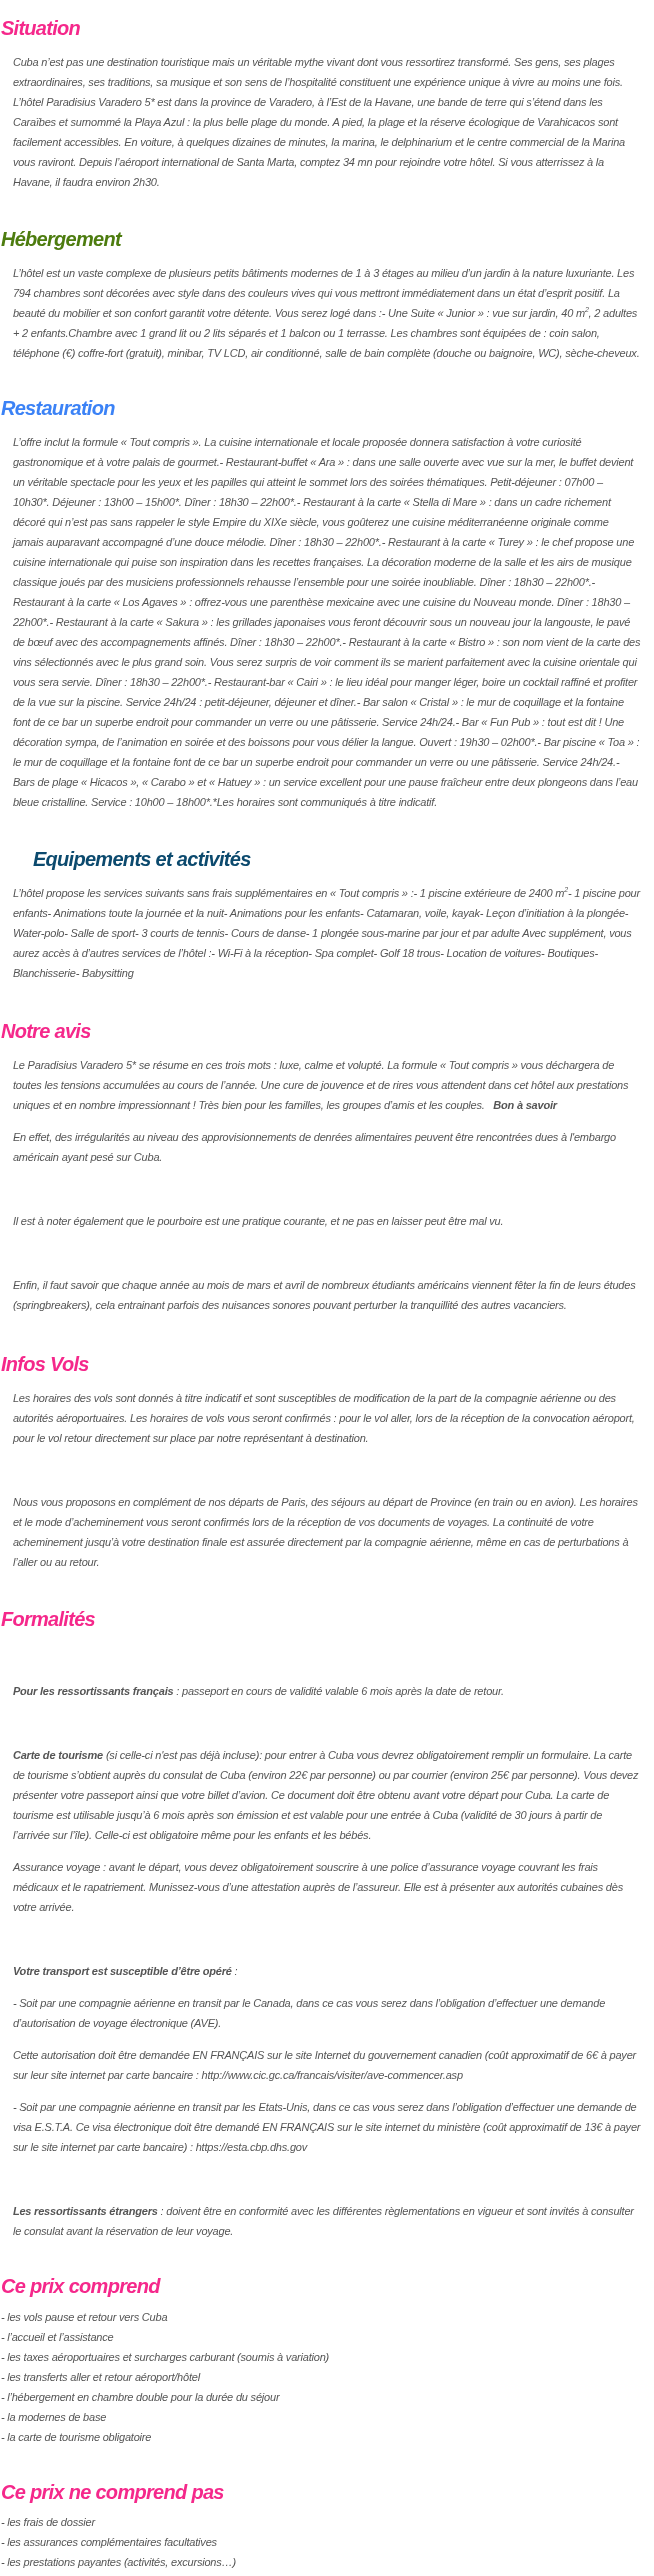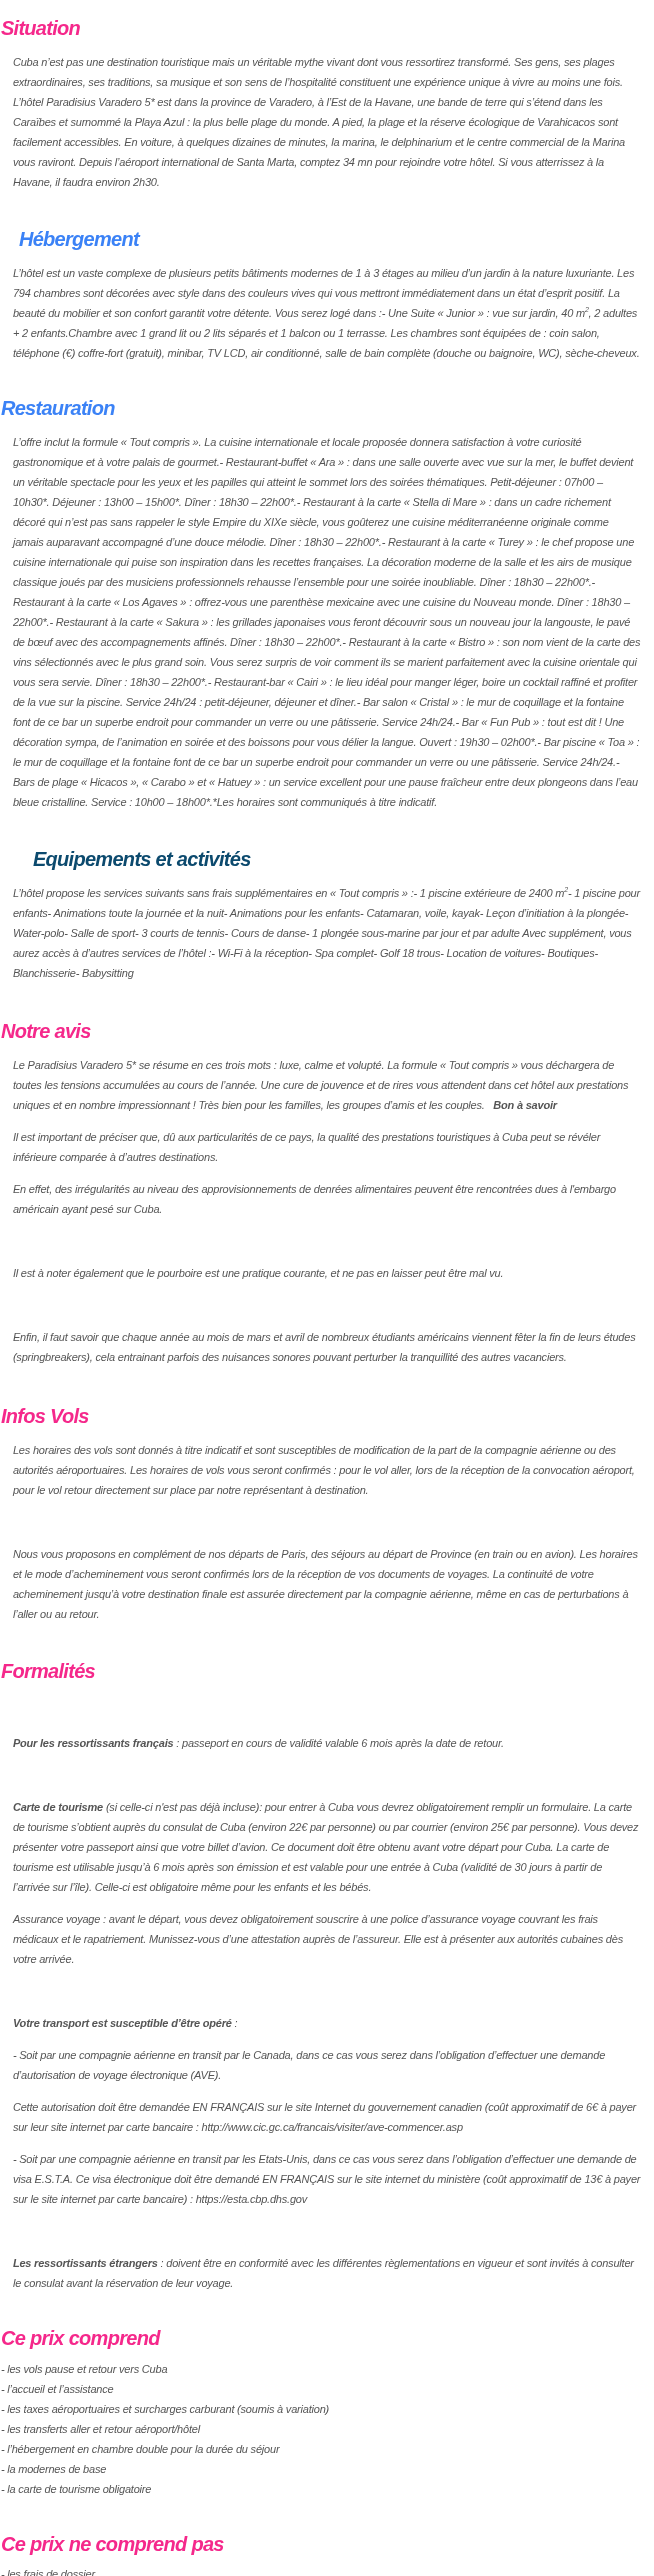--- a/index.html
+++ b/index.html
@@ -43,38 +43,37 @@
 <body style="color: rgb(85, 85, 85);">
 
 <div class="page">
 
   <section class="section sec-situation">
     <h2 style="color: rgb(245, 40, 139);">Situation</h2>
     <p>Cuba n’est pas une destination touristique mais un véritable mythe vivant dont vous ressortirez transformé. Ses gens, ses plages extraordinaires, ses traditions, sa musique et son sens de l’hospitalité constituent une expérience unique à vivre au moins une fois. L’hôtel Paradisius Varadero 5* est dans la province de Varadero, à l’Est de la Havane, une bande de terre qui s’étend dans les Caraïbes et surnommé la Playa Azul : la plus belle plage du monde. A pied, la plage et la réserve écologique de Varahicacos sont facilement accessibles. En voiture, à quelques dizaines de minutes, la marina, le delphinarium et le centre commercial de la Marina vous raviront. Depuis l’aéroport international de Santa Marta, comptez 34 mn pour rejoindre votre hôtel. Si vous atterrissez à la Havane, il faudra environ 2h30.</p>
   </section>
 
   <section class="section sec-hebergement">
-    <h2 style="color: #3b82f6; margin-left: 18px;">Hébergement</h2>
+    <h2 style="color: #4d7c0f;">Hébergement</h2>
     <p><span>L’hôtel est un vaste complexe de plusieurs petits bâtiments modernes de 1 à 3 étages au milieu d’un jardin à la nature luxuriante. Les 794 chambres sont décorées avec style dans des couleurs vives qui vous mettront immédiatement dans un état d’esprit positif. La beauté du mobilier et son confort garantit votre détente. Vous serez logé dans :- Une Suite « Junior » : vue sur jardin, 40 m</span><sup>2</sup><span>, 2 adultes + 2 enfants.Chambre avec 1 grand lit ou 2 lits séparés et 1 balcon ou 1 terrasse. Les chambres sont équipées de : coin salon, téléphone (€) coffre-fort (gratuit), minibar, TV LCD, air conditionné, salle de bain complète (douche ou baignoire, WC), sèche-cheveux.</span></p>
   </section>
 
   <section class="section sec-restauration">
     <h2 style="color: #3b82f6;">Restauration</h2>
     <p>L’offre inclut la formule « Tout compris ». La cuisine internationale et locale proposée donnera satisfaction à votre curiosité gastronomique et à votre palais de gourmet.- Restaurant-buffet « Ara » : dans une salle ouverte avec vue sur la mer, le buffet devient un véritable spectacle pour les yeux et les papilles qui atteint le sommet lors des soirées thématiques. Petit-déjeuner : 07h00 – 10h30*. Déjeuner : 13h00 – 15h00*. Dîner : 18h30 – 22h00*.- Restaurant à la carte « Stella di Mare » : dans un cadre richement décoré qui n’est pas sans rappeler le style Empire du XIXe siècle, vous goûterez une cuisine méditerranéenne originale comme jamais auparavant accompagné d’une douce mélodie. Dîner : 18h30 – 22h00*.- Restaurant à la carte « Turey » : le chef propose une cuisine internationale qui puise son inspiration dans les recettes françaises. La décoration moderne de la salle et les airs de musique classique joués par des musiciens professionnels rehausse l’ensemble pour une soirée inoubliable. Dîner : 18h30 – 22h00*.- Restaurant à la carte « Los Agaves » : offrez-vous une parenthèse mexicaine avec une cuisine du Nouveau monde. Dîner : 18h30 – 22h00*.- Restaurant à la carte « Sakura » : les grillades japonaises vous feront découvrir sous un nouveau jour la langouste, le pavé de bœuf avec des accompagnements affinés. Dîner : 18h30 – 22h00*.- Restaurant à la carte « Bistro » : son nom vient de la carte des vins sélectionnés avec le plus grand soin. Vous serez surpris de voir comment ils se marient parfaitement avec la cuisine orientale qui vous sera servie. Dîner : 18h30 – 22h00*.- Restaurant-bar « Cairi » : le lieu idéal pour manger léger, boire un cocktail raffiné et profiter de la vue sur la piscine. Service 24h/24 : petit-déjeuner, déjeuner et dîner.- Bar salon « Cristal » : le mur de coquillage et la fontaine font de ce bar un superbe endroit pour commander un verre ou une pâtisserie. Service 24h/24.- Bar « Fun Pub » : tout est dit ! Une décoration sympa, de l’animation en soirée et des boissons pour vous délier la langue. Ouvert : 19h30 – 02h00*.- Bar piscine « Toa » : le mur de coquillage et la fontaine font de ce bar un superbe endroit pour commander un verre ou une pâtisserie. Service 24h/24.- Bars de plage « Hicacos », « Carabo » et « Hatuey » : un service excellent pour une pause fraîcheur entre deux plongeons dans l’eau bleue cristalline. Service : 10h00 – 18h00*.*Les horaires sont communiqués à titre indicatif.</p>
   </section>
 
   <section class="section sec-equipements">
     <h2 style="color: #0c4a6e; padding-left: 32px;">Equipements et activités</h2>
     <p><span>L’hôtel propose les services suivants sans frais supplémentaires en « Tout compris » :- 1 piscine extérieure de 2400 m</span><sup>2</sup><span>- 1 piscine pour enfants- Animations toute la journée et la nuit- Animations pour les enfants- Catamaran, voile, kayak- Leçon d’initiation à la plongée- Water-polo- Salle de sport- 3 courts de tennis- Cours de danse- 1 plongée sous-marine par jour et par adulte Avec supplément, vous aurez accès à d’autres services de l’hôtel :- Wi-Fi à la réception- Spa complet- Golf 18 trous- Location de voitures- Boutiques- Blanchisserie- Babysitting</span></p>
   </section>
 
   <section class="section sec-avis">
     <h2 style="color: rgb(245, 40, 139);">Notre avis</h2>
     <p><span>Le Paradisius Varadero 5* se résume en ces trois mots : luxe, calme et volupté. La formule « Tout compris » vous déchargera de toutes les tensions accumulées au cours de l’année. Une cure de jouvence et de rires vous attendent dans cet hôtel aux prestations uniques et en nombre impressionnant ! Très bien pour les familles, les groupes d’amis et les couples.</span>&nbsp;&nbsp; <b>Bon à savoir</b></p>
-    <p>Il est important de préciser que, dû aux particularités de ce pays, la qualité des prestations touristiques à Cuba peut se révéler inférieure comparée à d’autres destinations.</p>
     <p>En effet, des irrégularités au niveau des approvisionnements de denrées alimentaires peuvent être rencontrées dues à l'embargo américain ayant pesé sur Cuba.</p>
     <div class="gap"></div>
     <p>Il est à noter également que le pourboire est une pratique courante, et ne pas en laisser peut être mal vu.</p>
     <div class="gap"></div>
     <p>Enfin, il faut savoir que chaque année au mois de mars et avril de nombreux étudiants américains viennent fêter la fin de leurs études (springbreakers), cela entrainant parfois des nuisances sonores pouvant perturber la tranquillité des autres vacanciers.</p>
   </section>
 
   <section class="section sec-vols">
     <h2 style="color: rgb(245, 40, 139);">Infos Vols</h2>
     <p>Les horaires des vols sont donnés à titre indicatif et sont susceptibles de modification de la part de la compagnie aérienne ou des autorités aéroportuaires. Les horaires de vols vous seront confirmés : pour le vol aller, lors de la réception de la convocation aéroport, pour le vol retour directement sur place par notre représentant à destination.</p>

